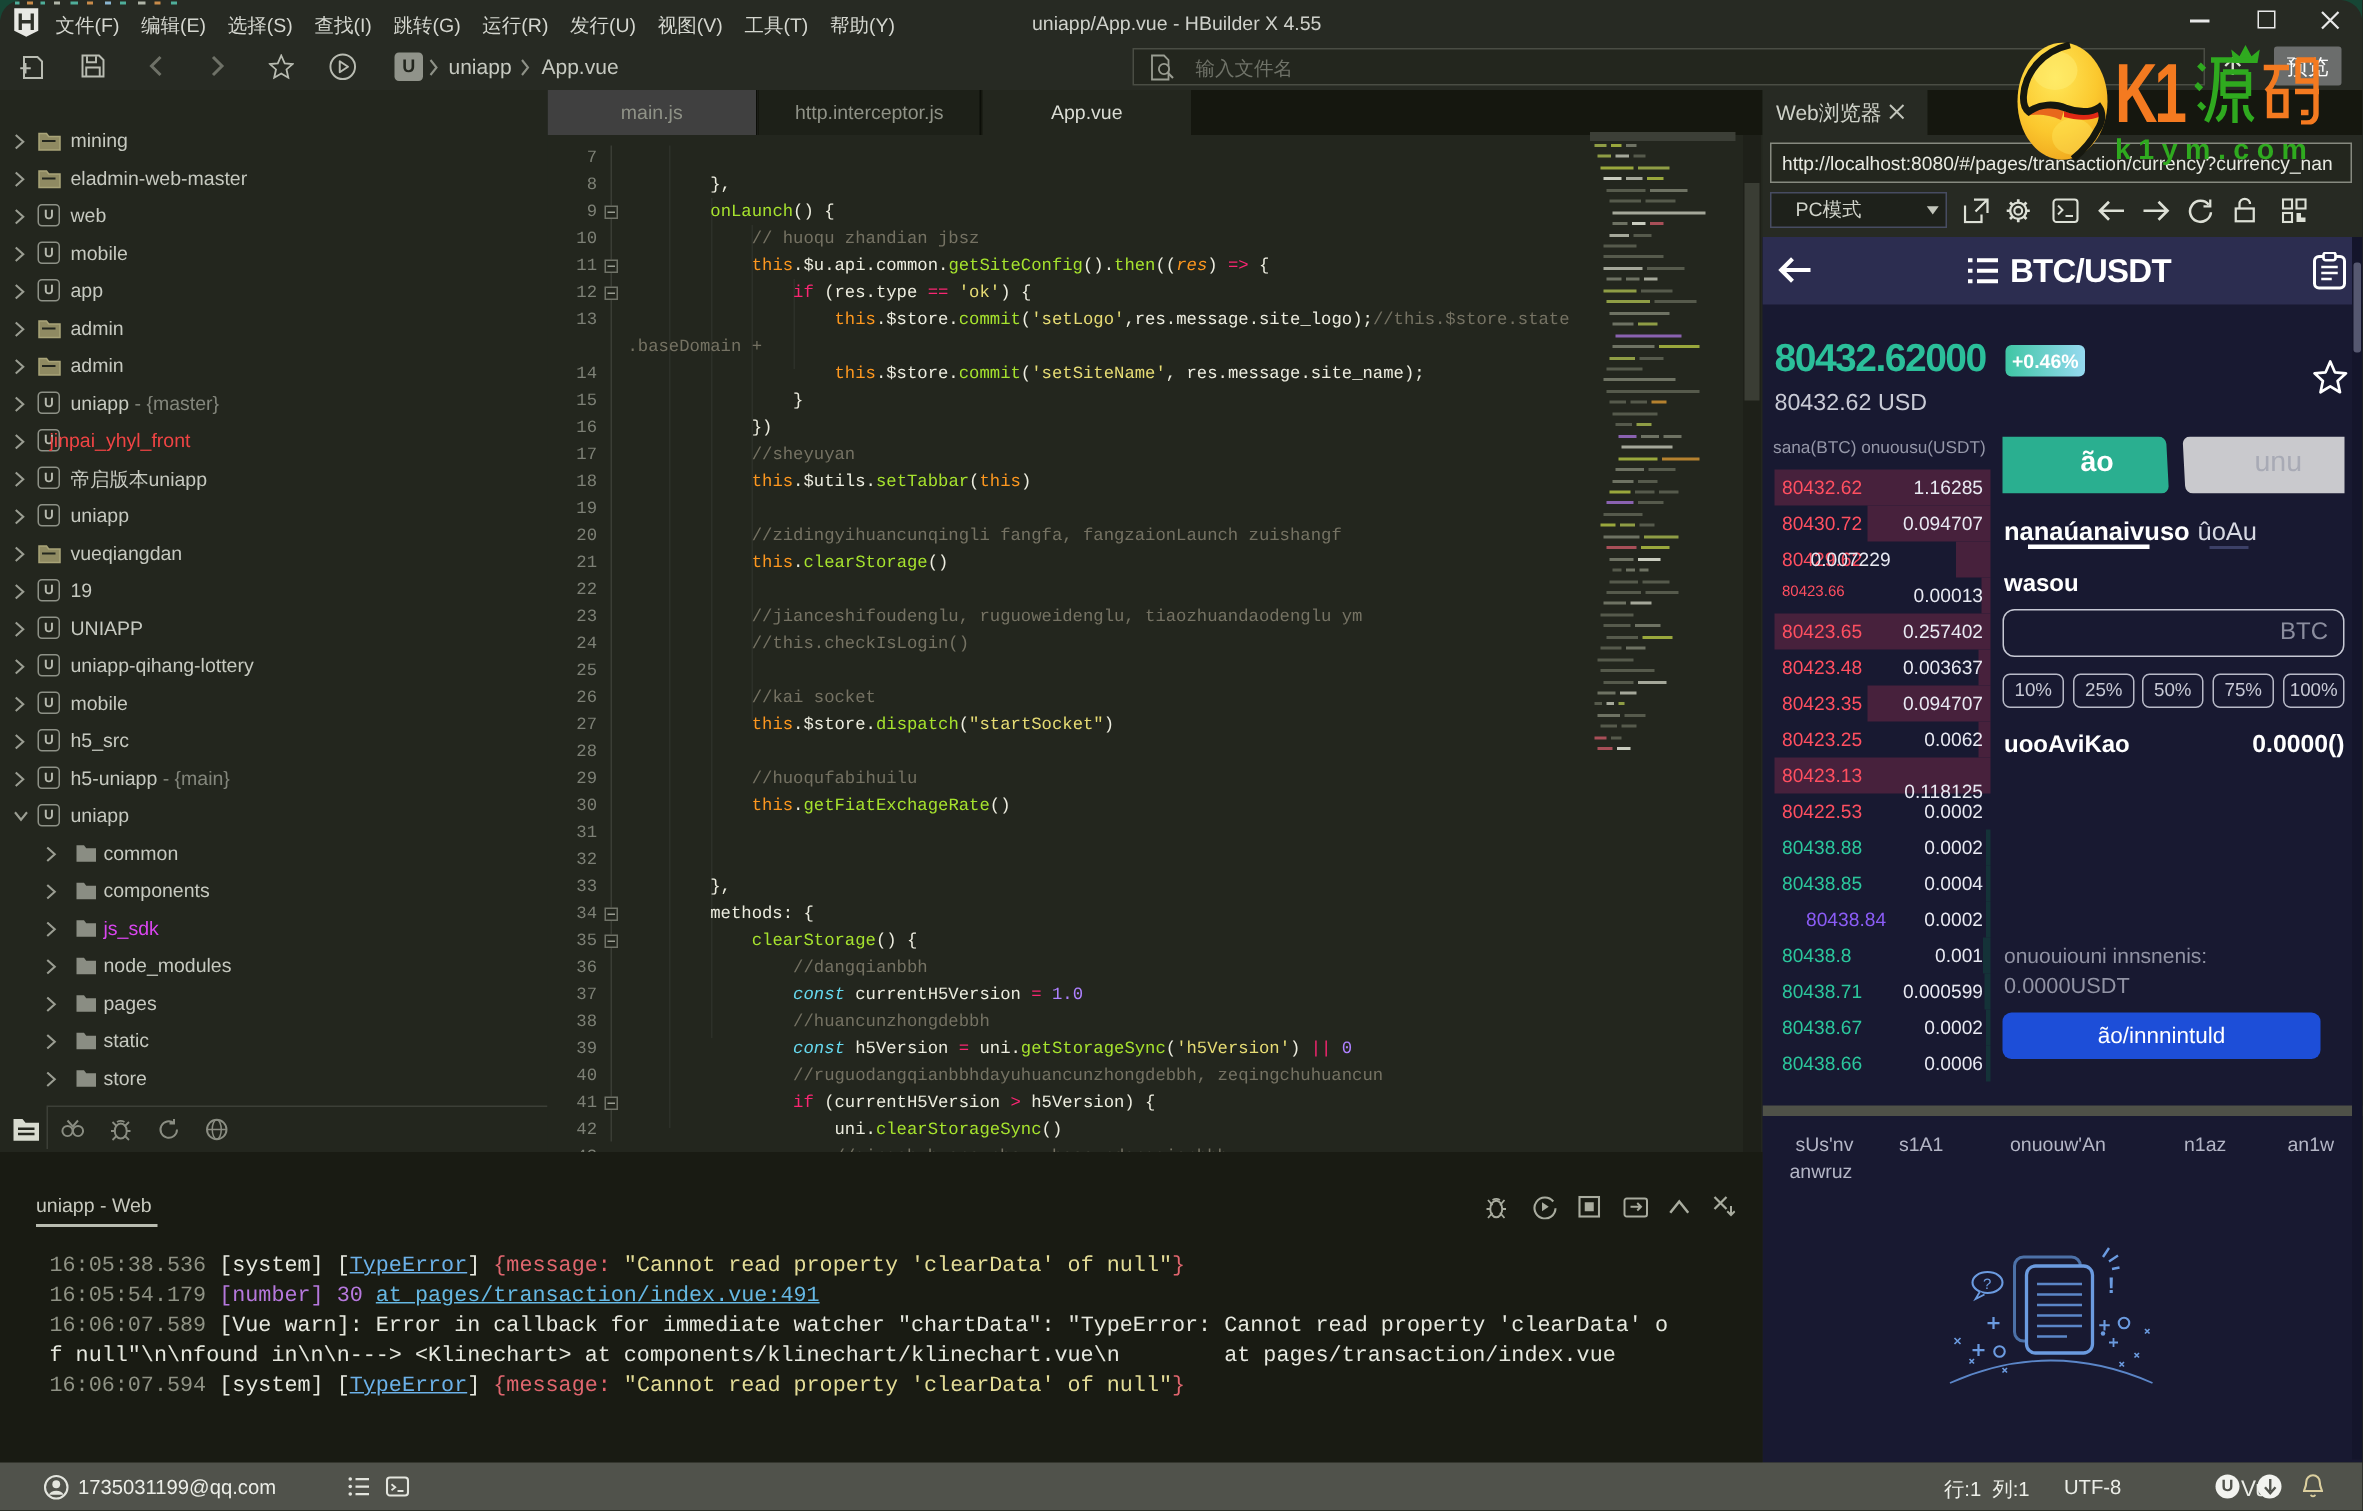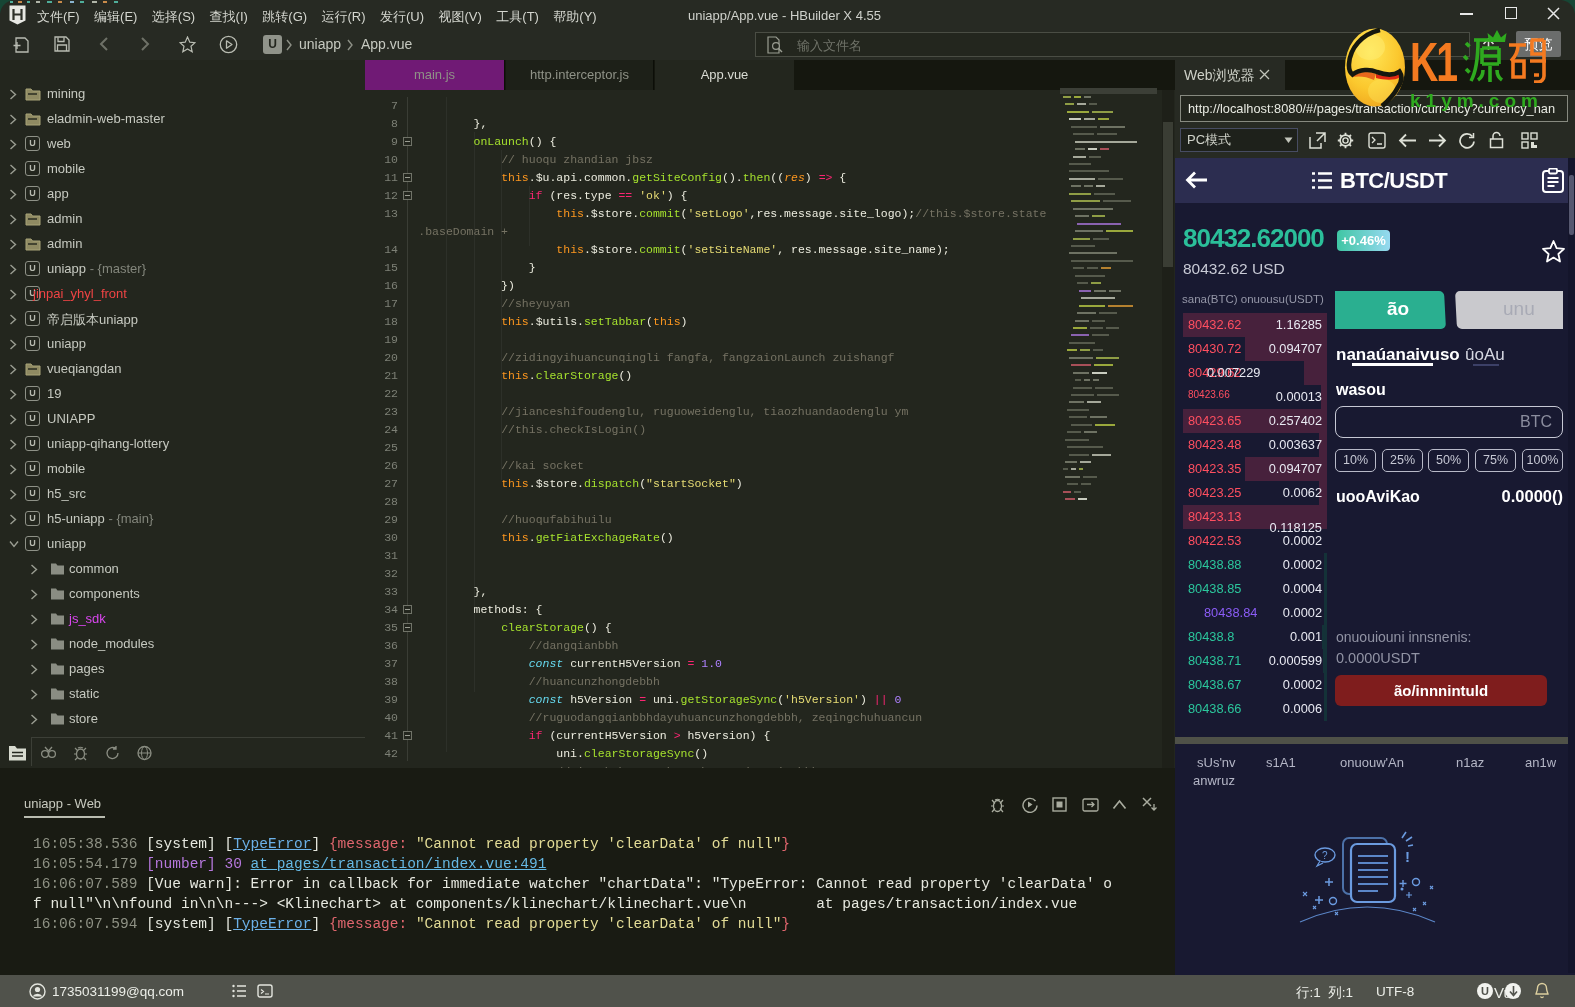--- a/index.html
+++ b/index.html
@@ -79,21 +79,21 @@
  <circle cx="10" cy="10" r="3.4" fill="#23261e" stroke="#9a9d92" stroke-width="1.2"></circle>
     <path d="M12.5 12.5 L16 16" stroke="#9a9d92" stroke-width="1.4"></path>
   </svg>
 <div class="abs" style="left:797px;top:37px;font-size:13px;color:#6f7268">输入文件名</div>
 <svg class="abs" style="left:1480px;top:36px" width="17" height="17" viewBox="0 0 17 17">
     <path d="M8.5 14 V3 M3.5 8 L8.5 3 L13.5 8" fill="none" stroke="#dde0d6" stroke-width="1.6"></path>
   </svg>
 <div class="abs" style="left:1516px;top:31px;width:45px;height:26px;background:#6b6d6c;border-radius:2px;color:#fdfdfd;font-size:14px;text-align:center;line-height:26px">预览</div>
 
 <div class="abs" style="left:365px;top:60px;width:810px;height:30px;background:#15170f"></div>
-<div class="abs" style="left:365px;top:60px;width:140px;height:30px;background:#701a75;border-right:1px solid #0c0e08;color:#8f9287;font-size:13px;text-align:center;line-height:30px">main.js</div>
+<div class="abs" style="left:365px;top:60px;width:140px;height:30px;background:#404040;border-right:1px solid #0c0e08;color:#8f9287;font-size:13px;text-align:center;line-height:30px">main.js</div>
 <div class="abs" style="left:506px;top:60px;width:148px;height:30px;background:#1d2018;border-right:1px solid #0c0e08;color:#8f9287;font-size:13px;text-align:center;line-height:30px">http.interceptor.js</div>
 <div class="abs" style="left:655px;top:60px;width:139px;height:30px;background:#23261e;color:#dadcd4;font-size:13px;text-align:center;line-height:30px">App.vue</div>
 <div class="abs" style="left:0;top:60px;width:365px;height:680px;background:#23261e;overflow:hidden">
     <div>
       <svg class="abs" style="left:9px;top:29.0px" width="8" height="11" viewBox="0 0 8 11">
         <path d="M1.5 1 L6.5 5.5 L1.5 10" fill="none" stroke="#9a9d92" stroke-width="1.4"></path>
       </svg>
       <svg class="abs" style="left:25px;top:27.0px" width="16" height="14" viewBox="0 0 16 14">
         <path d="M1 2 h5 l1.5 2 H15 v9 H1 z" fill="#8f8a62" stroke="#a9a478" stroke-width="1"></path>
         <path d="M3 7 h9" stroke="#23261e" stroke-width="1.4"></path>
@@ -536,21 +536,21 @@
   </div>
 <div class="abs" style="left:1162px;top:90px;width:12px;height:678px;background:#1e2019"></div>
 <div class="abs" style="left:1163px;top:122px;width:10px;height:145px;background:#3a3d34"></div>
 <div class="abs" style="left:1175px;top:60px;width:400px;height:30px;background:#15170f"></div>
 <div class="abs" style="left:1175px;top:60px;width:110px;height:30px;background:#272a23;color:#ced1c8;font-size:14px;line-height:30px"><span style="margin-left:9px">Web浏览器</span></div>
 <svg class="abs" style="left:1259px;top:69px" width="11" height="11" viewBox="0 0 11 11">
     <path d="M1 1 L10 10 M10 1 L1 10" stroke="#c2c5bb" stroke-width="1.3"></path>
   </svg>
 <div class="abs" style="left:1175px;top:90px;width:400px;height:68px;background:#272a23"></div>
 <div class="abs" style="left:1180px;top:95px;width:388px;height:27px;border:1px solid #878a80;background:#23261e;color:#e8eae2;font-size:12.8px;line-height:25px;white-space:nowrap;overflow:hidden"><span style="margin-left:7px">http://localhost:8080/#/pages/transaction/currency?currency_nan</span></div>
-<div class="abs" style="left:1180px;top:128px;width:118px;height:24px;border:1px solid #474c62;background:#1e211b;color:#d0d3ca;font-size:13px;line-height:22px"><span style="margin-left:6px">PC模式</span></div>
+<div class="abs" style="left:1180px;top:128px;width:118px;height:24px;border:1px solid #474c62;background:#1e211b;color:#d0d3ca;font-size:13px;line-height:22px"><span style="margin-left:16px">PC模式</span></div>
 <svg class="abs" style="left:1284px;top:137px" width="9" height="7" viewBox="0 0 9 7">
     <path d="M0.5 0.5 L4.5 6 L8.5 0.5 Z" fill="#c2c5bb"></path>
   </svg>
 <svg class="abs" style="left:1309px;top:132px" width="17" height="17" viewBox="0 0 17 17">
     <path d="M1 5 v11 h11 v-5 M7 1 h9 v9 M16 1 L8 9" fill="none" stroke="#dde0d6" stroke-width="1.5"></path>
   </svg>
 <svg class="abs" style="left:1337px;top:132px" width="17" height="17" viewBox="0 0 17 17">
     <circle cx="8.5" cy="8.5" r="2.6" fill="none" stroke="#dde0d6" stroke-width="1.4"></circle>
     <circle cx="8.5" cy="8.5" r="5.4" fill="none" stroke="#dde0d6" stroke-width="1.6"></circle>
     <g stroke="#dde0d6" stroke-width="1.8">
@@ -667,21 +667,21 @@
  <div class="abs" style="left:160px;top:248px;width:228px;height:32px;border:1.5px solid #c6c8d4;border-radius:8px;color:#8b8d9e;font-size:16px;line-height:29px;text-align:right"><span style="margin-right:10px">BTC</span></div>
 <div class="abs" style="left:160px;top:291px;width:41px;height:23px;border:1px solid #b8bac8;border-radius:5px;color:#c6c8d4;font-size:12.5px;text-align:center;line-height:21px">10%</div>
     <div class="abs" style="left:207px;top:291px;width:41px;height:23px;border:1px solid #b8bac8;border-radius:5px;color:#c6c8d4;font-size:12.5px;text-align:center;line-height:21px">25%</div>
     <div class="abs" style="left:253px;top:291px;width:41px;height:23px;border:1px solid #b8bac8;border-radius:5px;color:#c6c8d4;font-size:12.5px;text-align:center;line-height:21px">50%</div>
     <div class="abs" style="left:300px;top:291px;width:41px;height:23px;border:1px solid #b8bac8;border-radius:5px;color:#c6c8d4;font-size:12.5px;text-align:center;line-height:21px">75%</div>
     <div class="abs" style="left:347px;top:291px;width:41px;height:23px;border:1px solid #b8bac8;border-radius:5px;color:#c6c8d4;font-size:12.5px;text-align:center;line-height:21px">100%</div>
  <div class="abs" style="left:161px;top:330px;font-size:16px;font-weight:bold;color:#fff">uooAviKao</div>
  <div class="abs" style="left:268px;top:329px;width:120px;text-align:right;font-size:16.5px;font-weight:bold;color:#fff">0.0000()</div>
  <div class="abs" style="left:161px;top:471px;font-size:14px;color:#9193a4">onuouiouni innsnenis:</div>
  <div class="abs" style="left:161px;top:492px;font-size:14.5px;color:#9193a4">0.0000USDT</div>
- <div class="abs" style="left:160px;top:517px;width:212px;height:31px;background:#7f1d1d;border-radius:6px;color:#fff;font-size:15px;font-weight:bold;text-align:center;line-height:31px">ão/innnintuld</div>
+ <div class="abs" style="left:160px;top:517px;width:212px;height:31px;background:#1d4ed8;border-radius:6px;color:#fff;font-size:15px;font-weight:normal;text-align:center;line-height:31px">ão/innnintuld</div>
  <div class="abs" style="left:0;top:579px;width:400px;height:7px;background:#4f5148"></div>
  <div class="abs" style="left:22px;top:597px;font-size:13px;color:#b4b6c6">sUs'nv</div>
  <div class="abs" style="left:18px;top:615px;font-size:13px;color:#b4b6c6">anwruz</div>
  <div class="abs" style="left:91px;top:597px;font-size:13px;color:#b4b6c6">s1A1</div>
  <div class="abs" style="left:165px;top:597px;font-size:13px;color:#b4b6c6">onuouw'An</div>
  <div class="abs" style="left:281px;top:597px;font-size:13px;color:#b4b6c6">n1az</div>
  <div class="abs" style="left:350px;top:597px;font-size:13px;color:#b4b6c6">an1w</div>
 <div class="abs" style="left:393px;top:0;width:7px;height:815px;background:#14152b"></div>
     <div class="abs" style="left:394px;top:17px;width:5px;height:60px;background:#565870;border-radius:2px"></div>
  <svg class="abs" style="left:120px;top:672px" width="145" height="100" viewBox="0 0 145 100">

